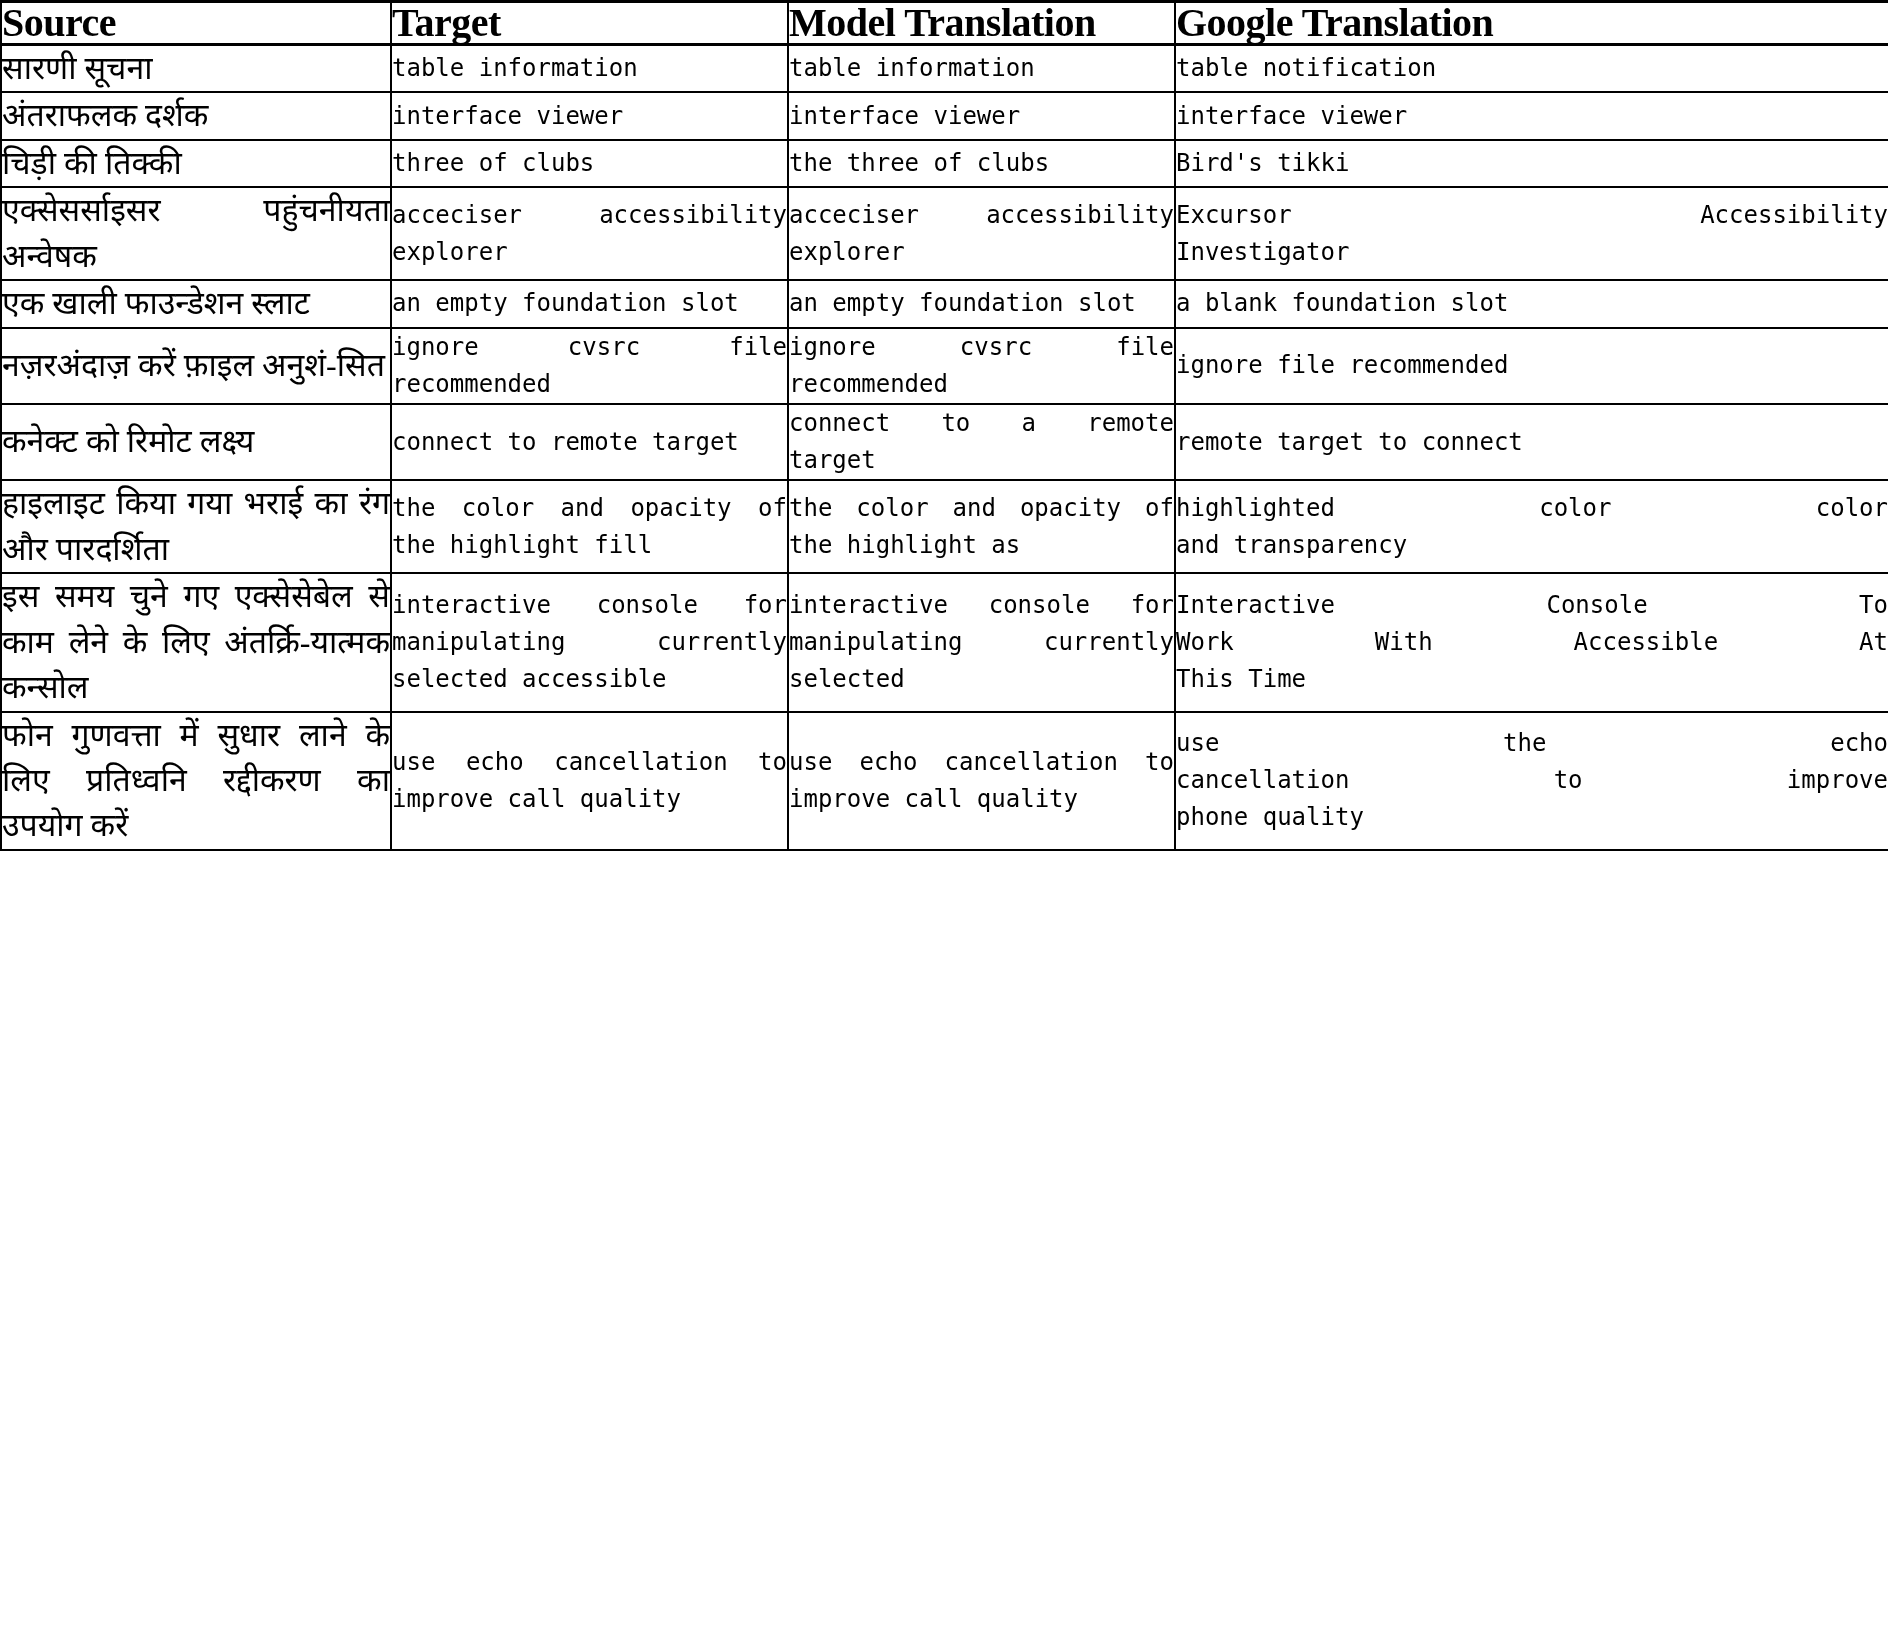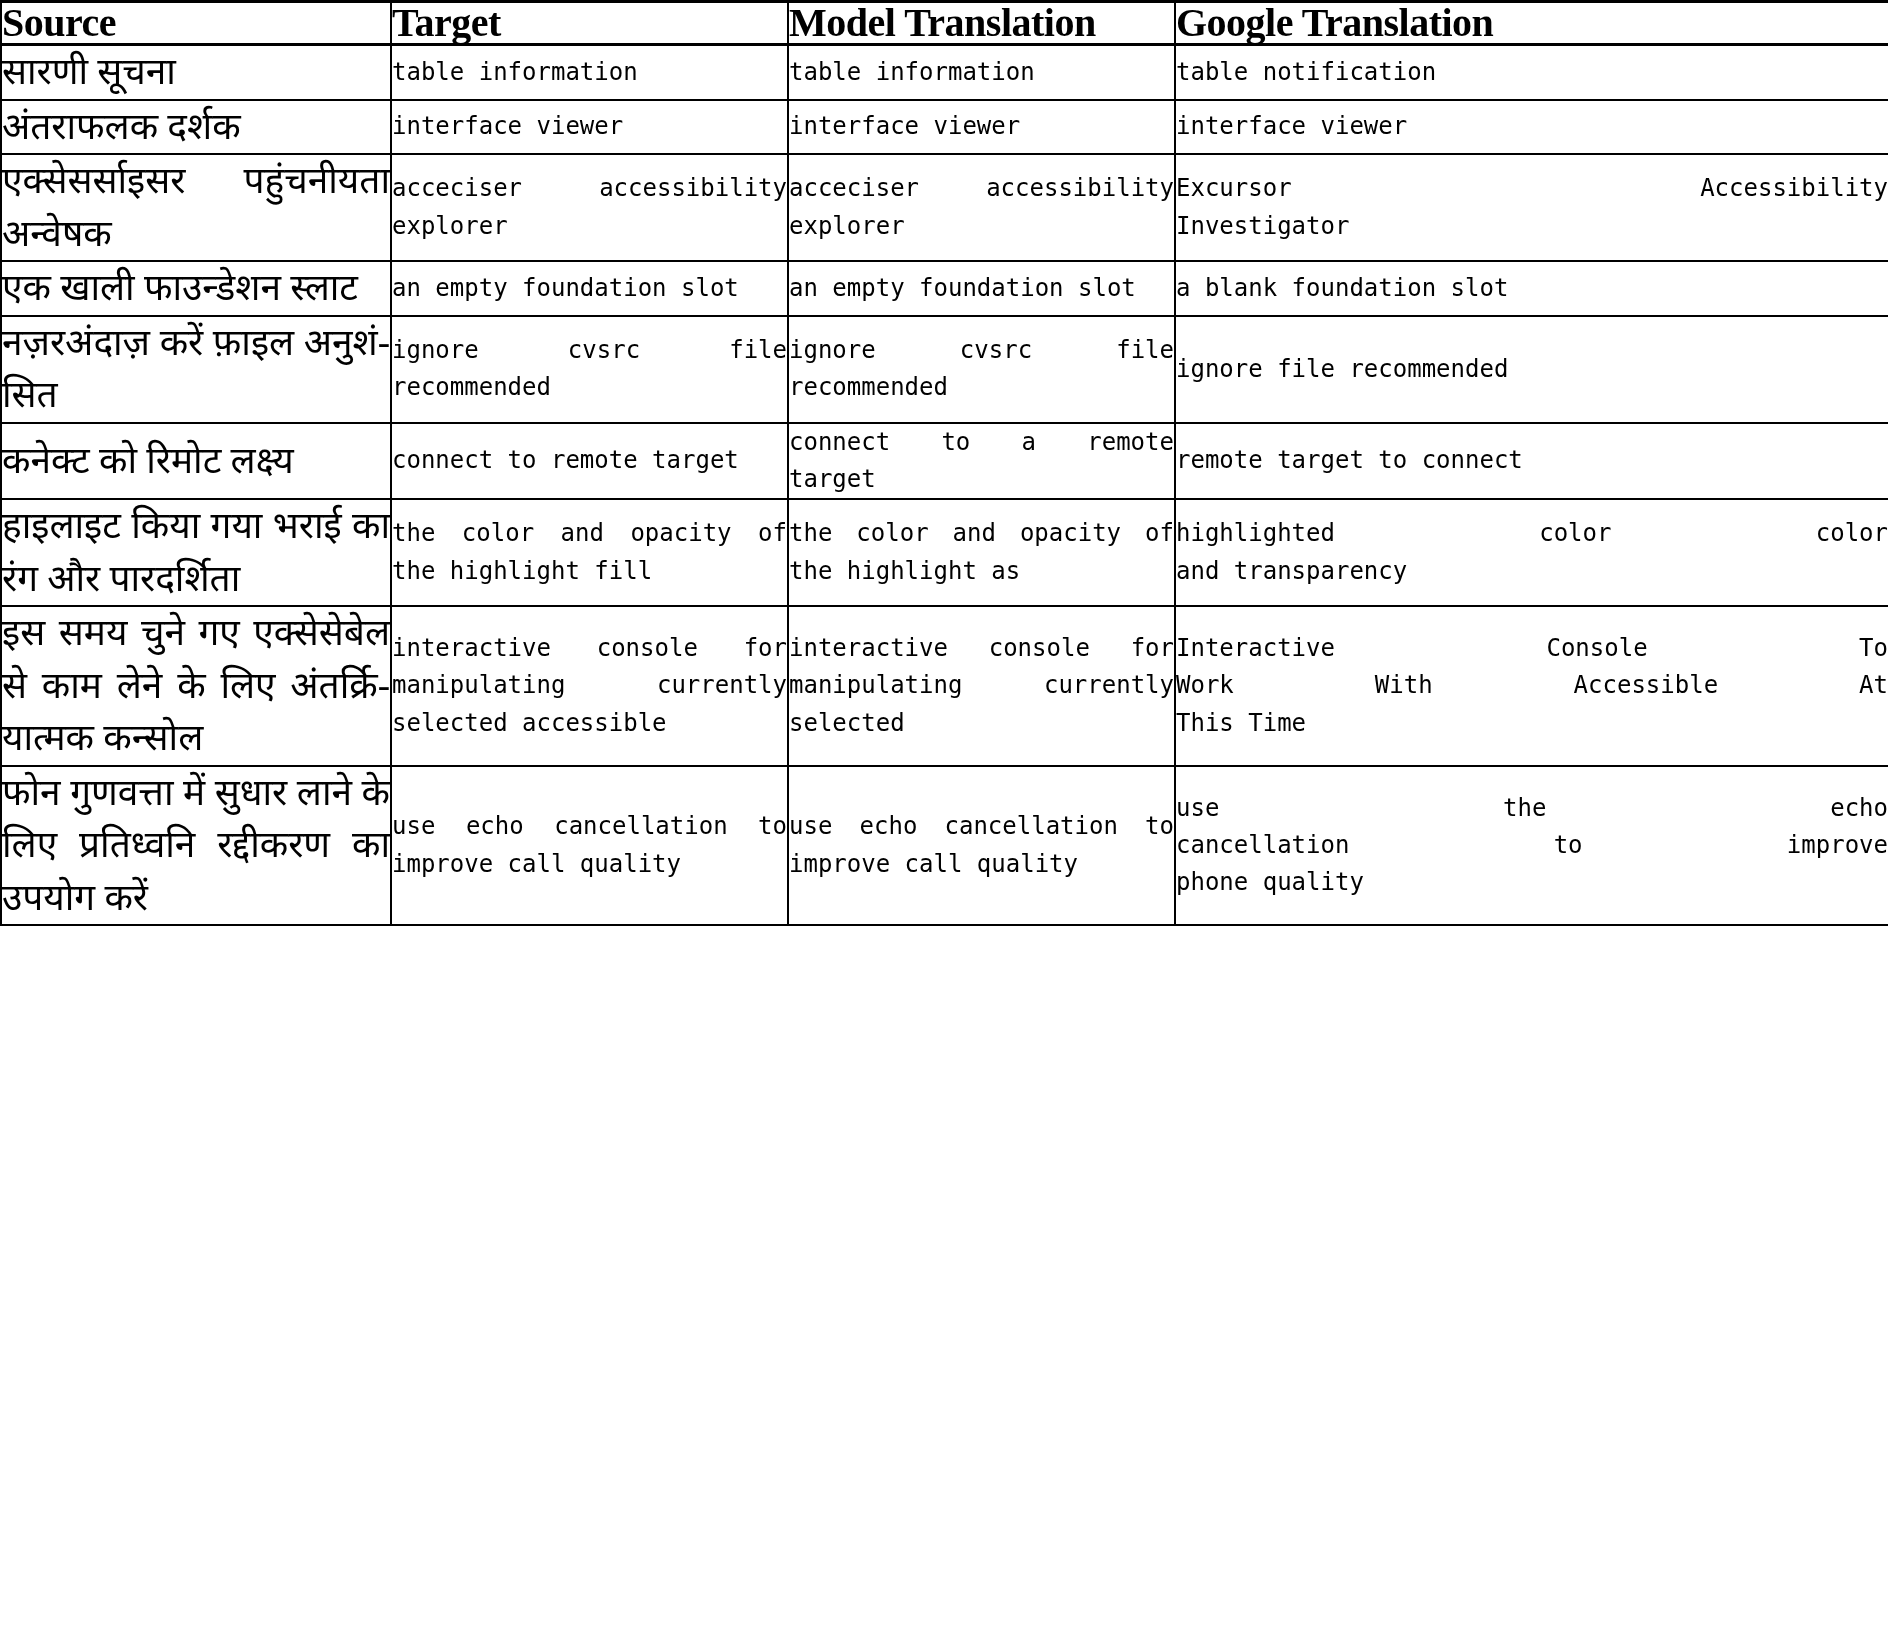--- a/index.html
+++ b/index.html
@@ -40,21 +40,21 @@
     font-size: 40px;
     line-height: 1.0;
     padding: 8px 6px 10px 12px;
     text-align: left;
     white-space: nowrap;
     letter-spacing: -0.5px;
   }
 
   .src-cell {
     font-family: "Liberation Serif", "DejaVu Serif", serif;
-    font-size: 37px;
+    font-size: 32px;
     line-height: 1.42;
     padding: 10px 14px 12px 14px;
     text-align: justify;
     text-align-last: left;
     word-spacing: 0px;
     hyphens: none;
   }
 
   .mono-cell {
     font-family: "DejaVu Sans Mono", "Liberation Mono", monospace;
@@ -113,20 +113,32 @@
           <div class="ln">interface viewer</div>
         </td>
         <td class="mono-cell">
           <div class="ln">interface viewer</div>
         </td>
         <td class="mono-cell">
           <div class="ln">interface viewer</div>
         </td>
       </tr>
       <tr>
+        <td class="src-cell">चिड़ी की तिक्की</td>
+        <td class="mono-cell">
+          <div class="ln">three of clubs</div>
+        </td>
+        <td class="mono-cell">
+          <div class="ln">the three of clubs</div>
+        </td>
+        <td class="mono-cell">
+          <div class="ln">Bird's tikki</div>
+        </td>
+      </tr>
+      <tr>
         <td class="src-cell">एक्सेसर्साइसर पहुंचनीयता अन्वेषक</td>
         <td class="mono-cell">
           <div class="ln just">
             <span>acceciser</span>
             <span>accessibility</span>
           </div>
           <div class="ln">explorer</div>
         </td>
         <td class="mono-cell">
           <div class="ln just">

